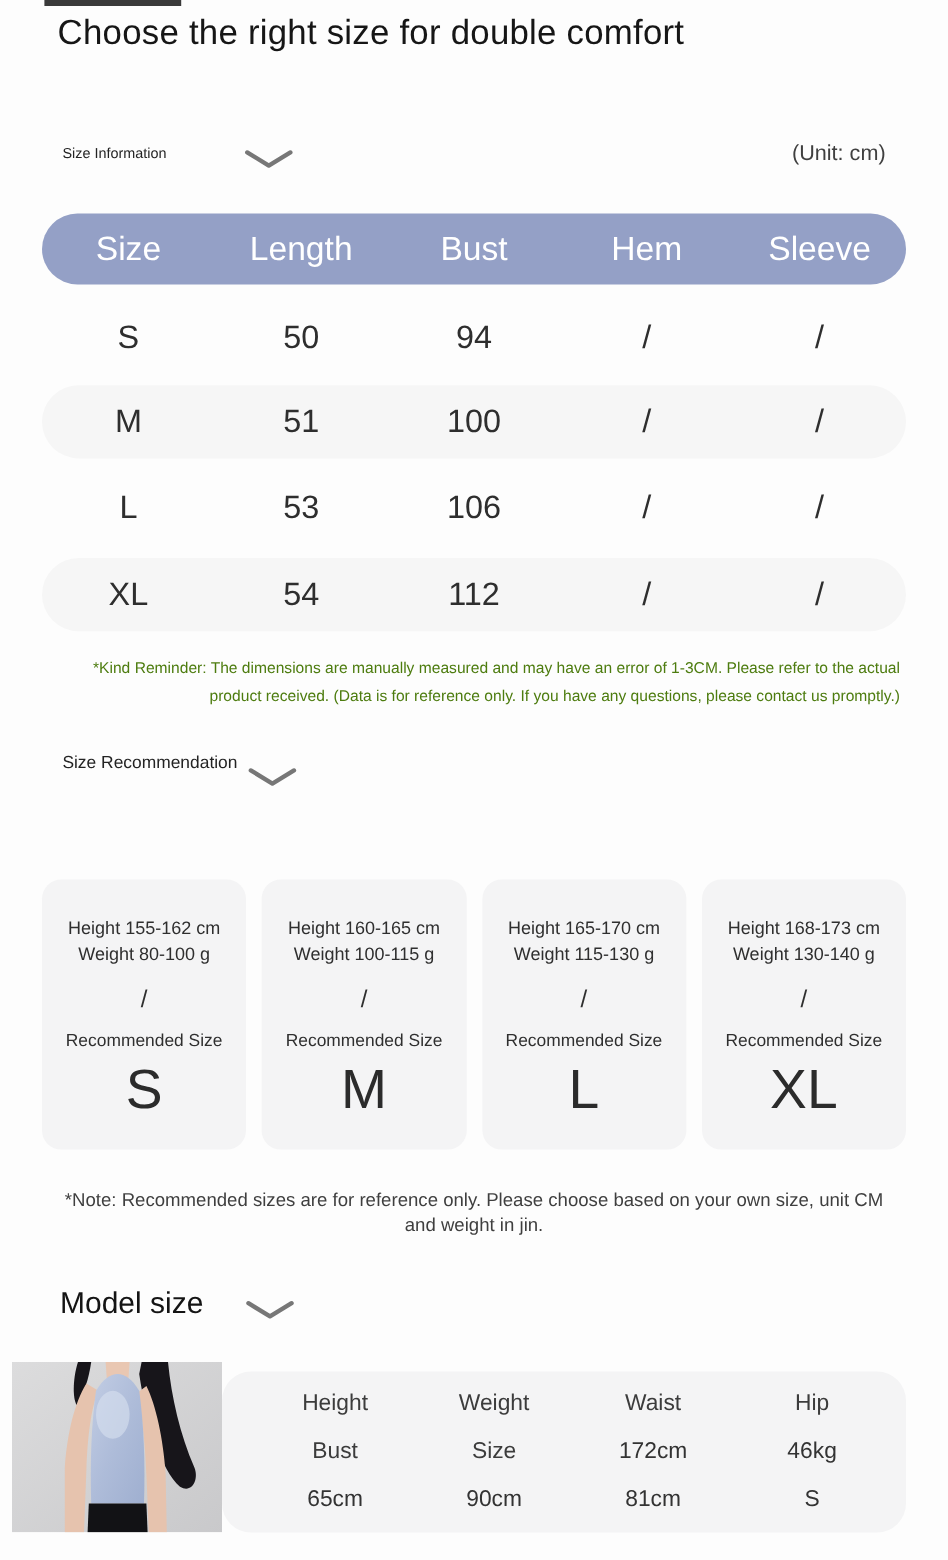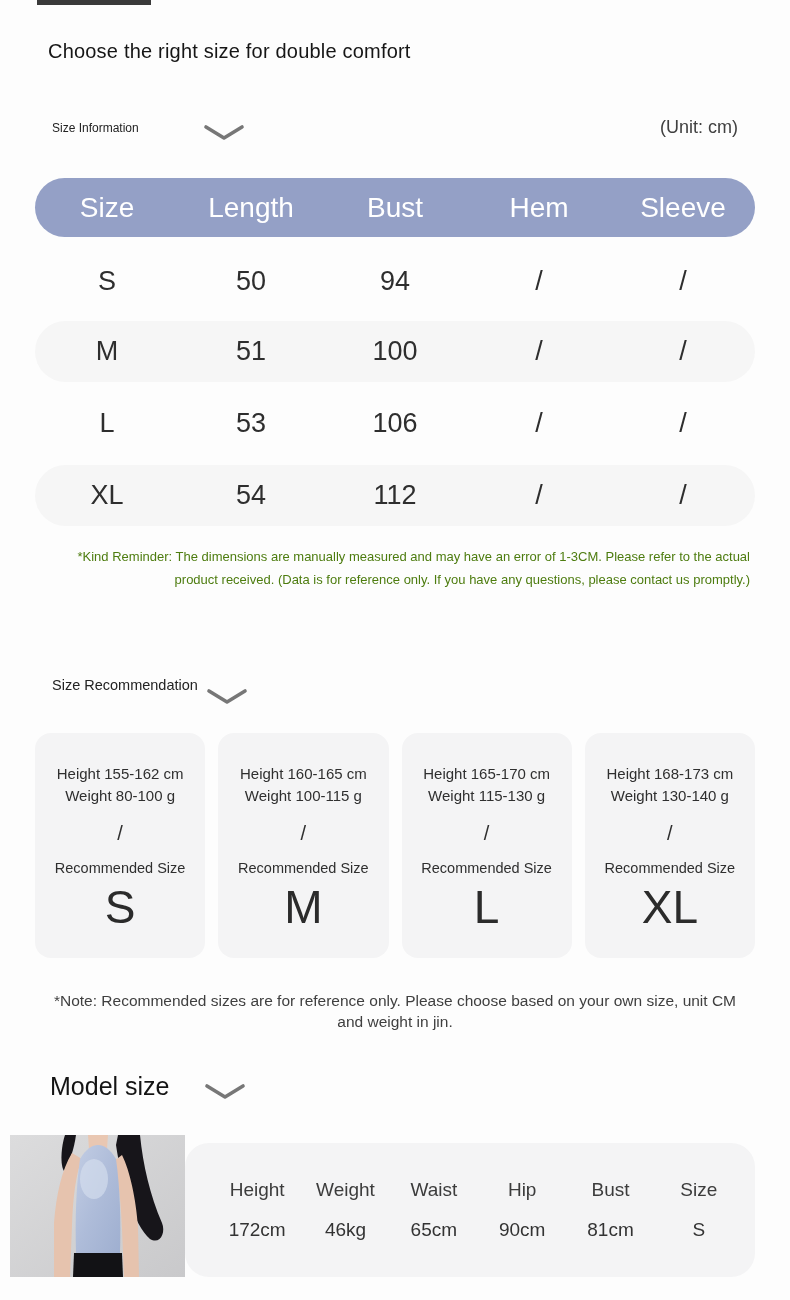--- a/index.html
+++ b/index.html
@@ -21,23 +21,22 @@
     background:#fdfdfd;
     overflow:hidden;
     margin:0 auto;
   }
   .top-remnant{
     position:absolute;left:37px;top:0;width:114px;height:5px;
     background:#3a3a3a;
   }
   .page-title{
     position:absolute;left:48px;top:12px;
-    font-size:20px;font-weight:500;letter-spacing:0.2px;
+    font-size:29px;font-weight:500;letter-spacing:0.2px;
     color:#161616;
-    margin-top:28px;
   }
   
   .info-row{position:absolute;left:0;top:113px;width:790px;height:34px;}
   .sec-label{
     position:absolute;left:52px;top:8px;
     font-size:12px;color:#232323;
   }
   .chev{
     position:absolute;left:202px;top:10px;width:44px;height:20px;
     cursor:pointer;
@@ -67,21 +66,21 @@
   .row-0{top:251px;height:60px;}
   .row-1{top:321px;}
   .row-2{top:393px;}
   .row-3{top:465px;}
   
   .reminder{
     position:absolute;left:40px;top:545px;width:710px;
     text-align:right;font-size:13px;line-height:23px;color:#4d7c0f;
   }
   
-  .rec-row{position:absolute;left:0;top:673px;width:790px;height:50px;}
+  .rec-row{position:absolute;left:0;top:624px;width:790px;height:50px;}
   .rec-label{
     position:absolute;left:52px;top:2px;width:152px;
     font-size:14.5px;line-height:21px;color:#232323;
   }
   .rec-chev{left:205px;top:14px;}
   .cards{
     position:absolute;left:35px;top:733px;width:720px;height:225px;
     display:flex;gap:13px;
   }
   .card{
@@ -99,21 +98,21 @@
   
   .model-row{position:absolute;left:0;top:1070px;width:790px;height:44px;}
   .model-label{
     position:absolute;left:50px;top:2px;
     font-size:25px;font-weight:500;color:#141414;
   }
   .model-chev{left:203px;top:12px;}
   .model-panel{
     position:absolute;left:185px;top:1143px;width:570px;height:134px;
     background:var(--card-gray);border-radius:24px;
-    display:grid;grid-template-columns:repeat(6,1fr);
+    display:grid;grid-template-columns:repeat(4,1fr);
     padding:0 12px 0 28px;
     align-content:center;row-gap:18px;
   }
   .model-panel .stat-label{
     text-align:center;font-size:19px;color:#3c3c3c;
   }
   .model-panel .stat-value{
     text-align:center;font-size:19px;color:#333;
   }
   .model-photo{

